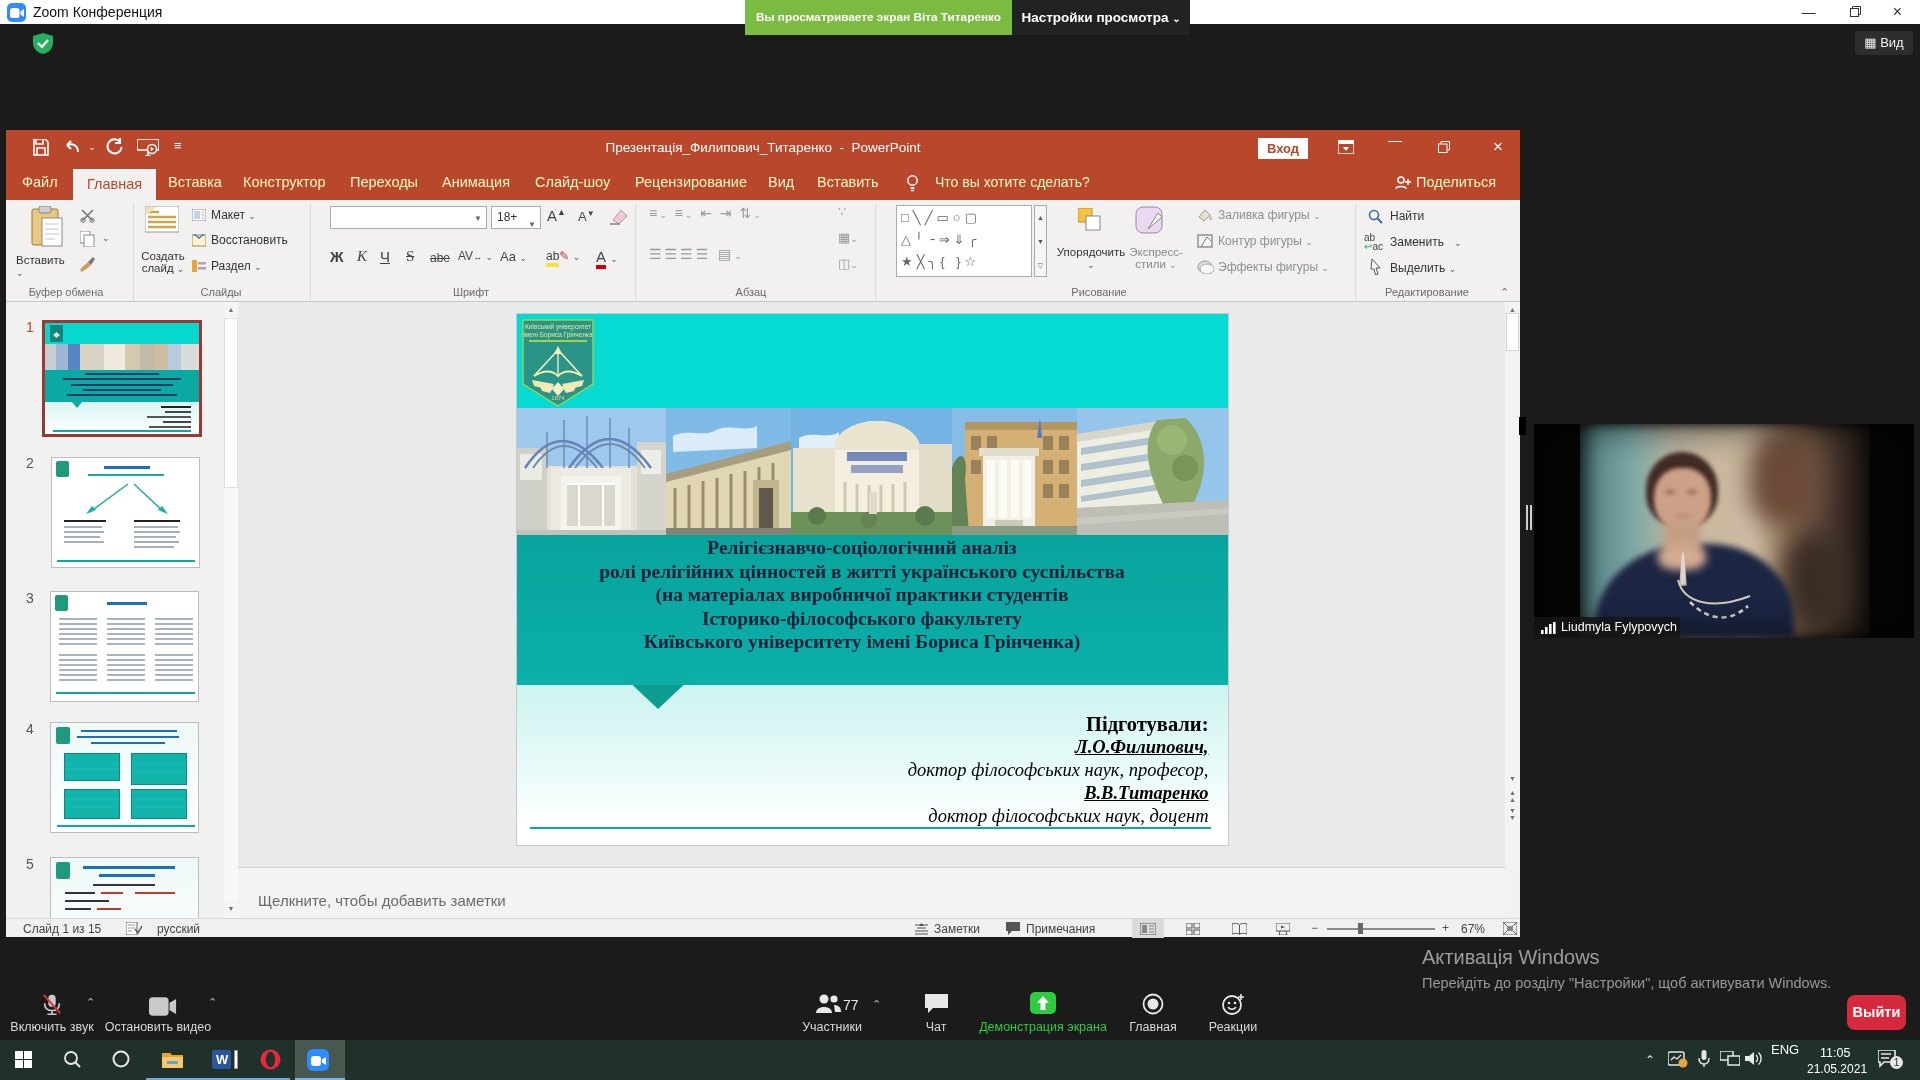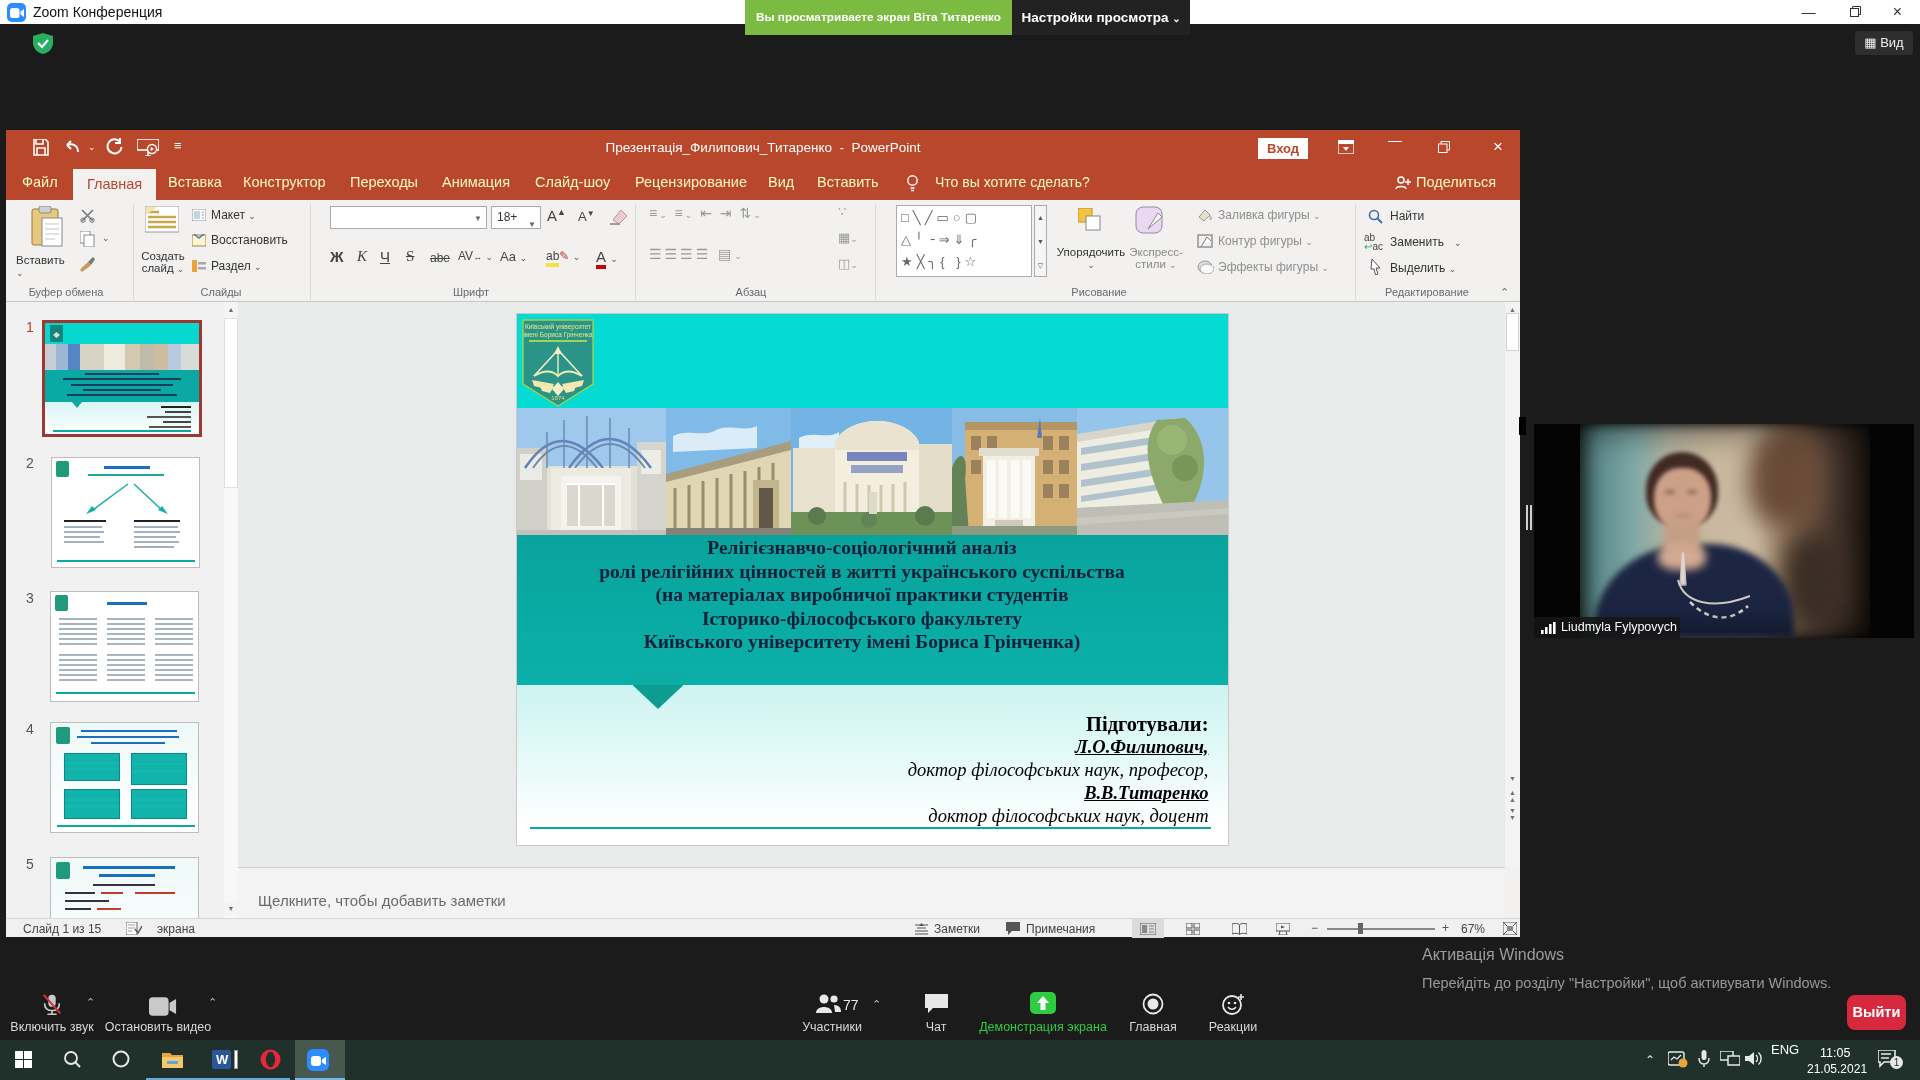--- a/index.html
+++ b/index.html
@@ -46,21 +46,21 @@
 
 #slide{left:510.5px;top:184px;width:711px;height:531px;background:#fff;box-shadow:0 0 0 1px #c9c9c9;}
 #stitle{left:-10px;top:222px;width:711px;text-align:center;font-family:"Liberation Serif",serif;font-weight:bold;font-size:19.5px;line-height:23.6px;color:#09203a;}
 #sauth{right:19px;top:399px;text-align:right;font-family:"Liberation Serif",serif;font-style:italic;font-size:18.5px;line-height:23px;color:#000;}
 
 #video{left:1534px;top:424px;width:380px;height:214px;background:#000;overflow:hidden;}
 #vlabel{left:1534px;top:617px;width:146px;height:21px;background:rgba(22,22,22,.88);color:#fff;font-size:12.5px;line-height:21px;white-space:nowrap;}
 
 .ztool{color:#d9d9d9;font-size:12.5px;text-align:center;white-space:nowrap;}
 #exitbtn{left:1847px;top:995px;width:59px;height:35px;background:#d6293e;border-radius:8px;color:#fff;font-weight:bold;font-size:14.5px;text-align:center;line-height:35px;}
-#actw1{left:1422px;top:946px;font-size:16px;color:#9c9c9c;}
+#actw1{left:1422px;top:946px;font-size:20px;color:#9c9c9c;}
 #actw2{left:1422px;top:975px;font-size:14.5px;color:#989898;}
 
 #taskbar{left:0;top:1040px;width:1920px;height:40px;background:#20302b;}
 .tklabel{color:#fff;}
 </style></head>
 <body>
 <div id="stage">
 
 <div class="abs" id="zmain"></div>
 <div class="abs" id="ztitle"></div>
@@ -514,21 +514,21 @@
   <div class="abs" id="notes">
         <span style="position:absolute;left:20px;top:24px;">Щелкните, чтобы добавить заметки</span>
       </div>
   <div class="abs" id="pstatus">
     <span class="abs" style="left:17px;top:3px;">Слайд 1 из 15</span>
     <svg class="abs" style="left:120px;top:3px" width="16" height="13" viewBox="0 0 16 13">
           <rect x="0" y="0" width="11" height="13" fill="#fff" stroke="#666"></rect>
           <path d="M2 3 H9 M2 6 H9 M2 9 H6" stroke="#999"></path>
           <path d="M9 7 L12 11 L16 4" stroke="#555" stroke-width="1.4" fill="none"></path>
         </svg>
-    <span class="abs" style="left:151px;top:3px;">экрана</span>
+    <span class="abs" style="left:151px;top:3px;">русский</span>
     <svg class="abs" style="left:909px;top:4px" width="13" height="12" viewBox="0 0 13 12">
           <path d="M0 2 H13 M2 5 H11 M0 8 H13 M0 11 H13" stroke="#555"></path>
           <path d="M6.5 0 L4 3 H9 Z" fill="#555"></path>
         </svg>
     <span class="abs" style="left:928px;top:3px;">Заметки</span>
     <svg class="abs" style="left:1000px;top:3px" width="14" height="13" viewBox="0 0 14 13">
           <path d="M0 0 H14 V9 H6 L2 13 V9 H0 Z" fill="#555"></path>
         </svg>
     <span class="abs" style="left:1020px;top:3px;">Примечания</span>
     <div class="abs" style="left:1126px;top:0;width:32px;height:19px;background:#dbdbdb;"></div>

